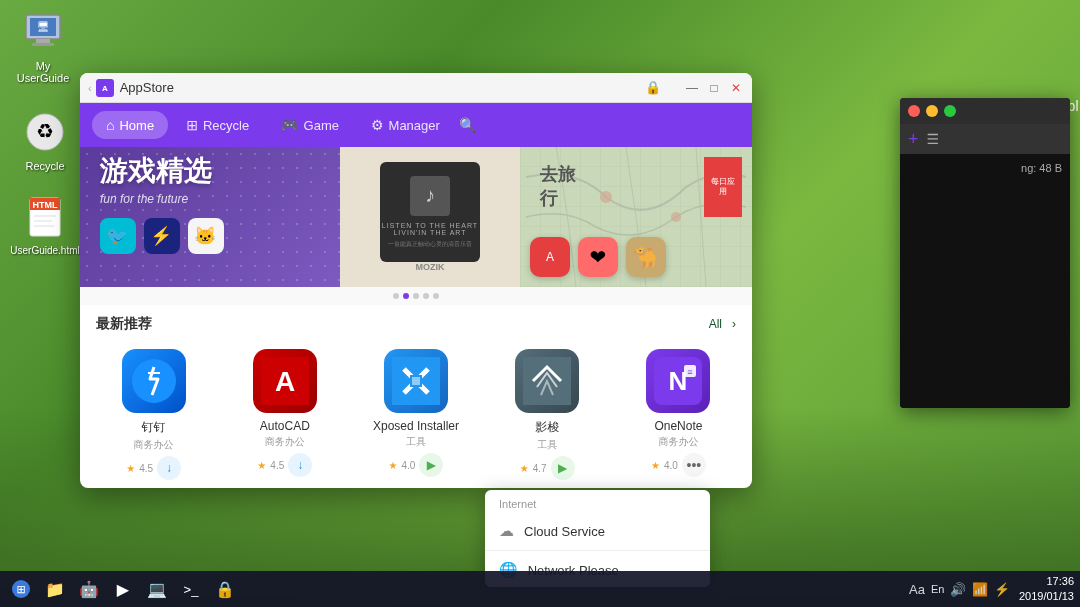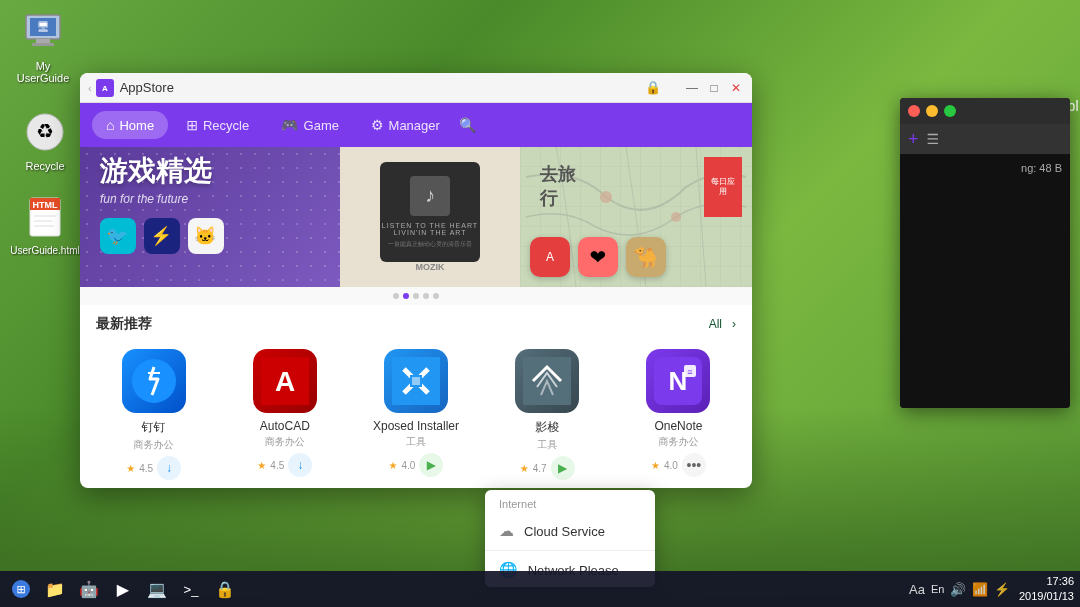--- a/index.html
+++ b/index.html
@@ -449,21 +449,21 @@
       color: #aaa;
       font-size: 11px;
       margin-bottom: 8px;
     }
 
     
     .dropdown-window {
       position: absolute;
       top: 490px;
       left: 485px;
-      width: 170px;
+      width: 225px;
       background: white;
       border-radius: 6px;
       box-shadow: 0 4px 20px rgba(0,0,0,0.3);
       z-index: 200;
       overflow: hidden;
     }
     .dropdown-section-label {
       padding: 8px 14px 4px;
       font-size: 11px;
       color: #999;

